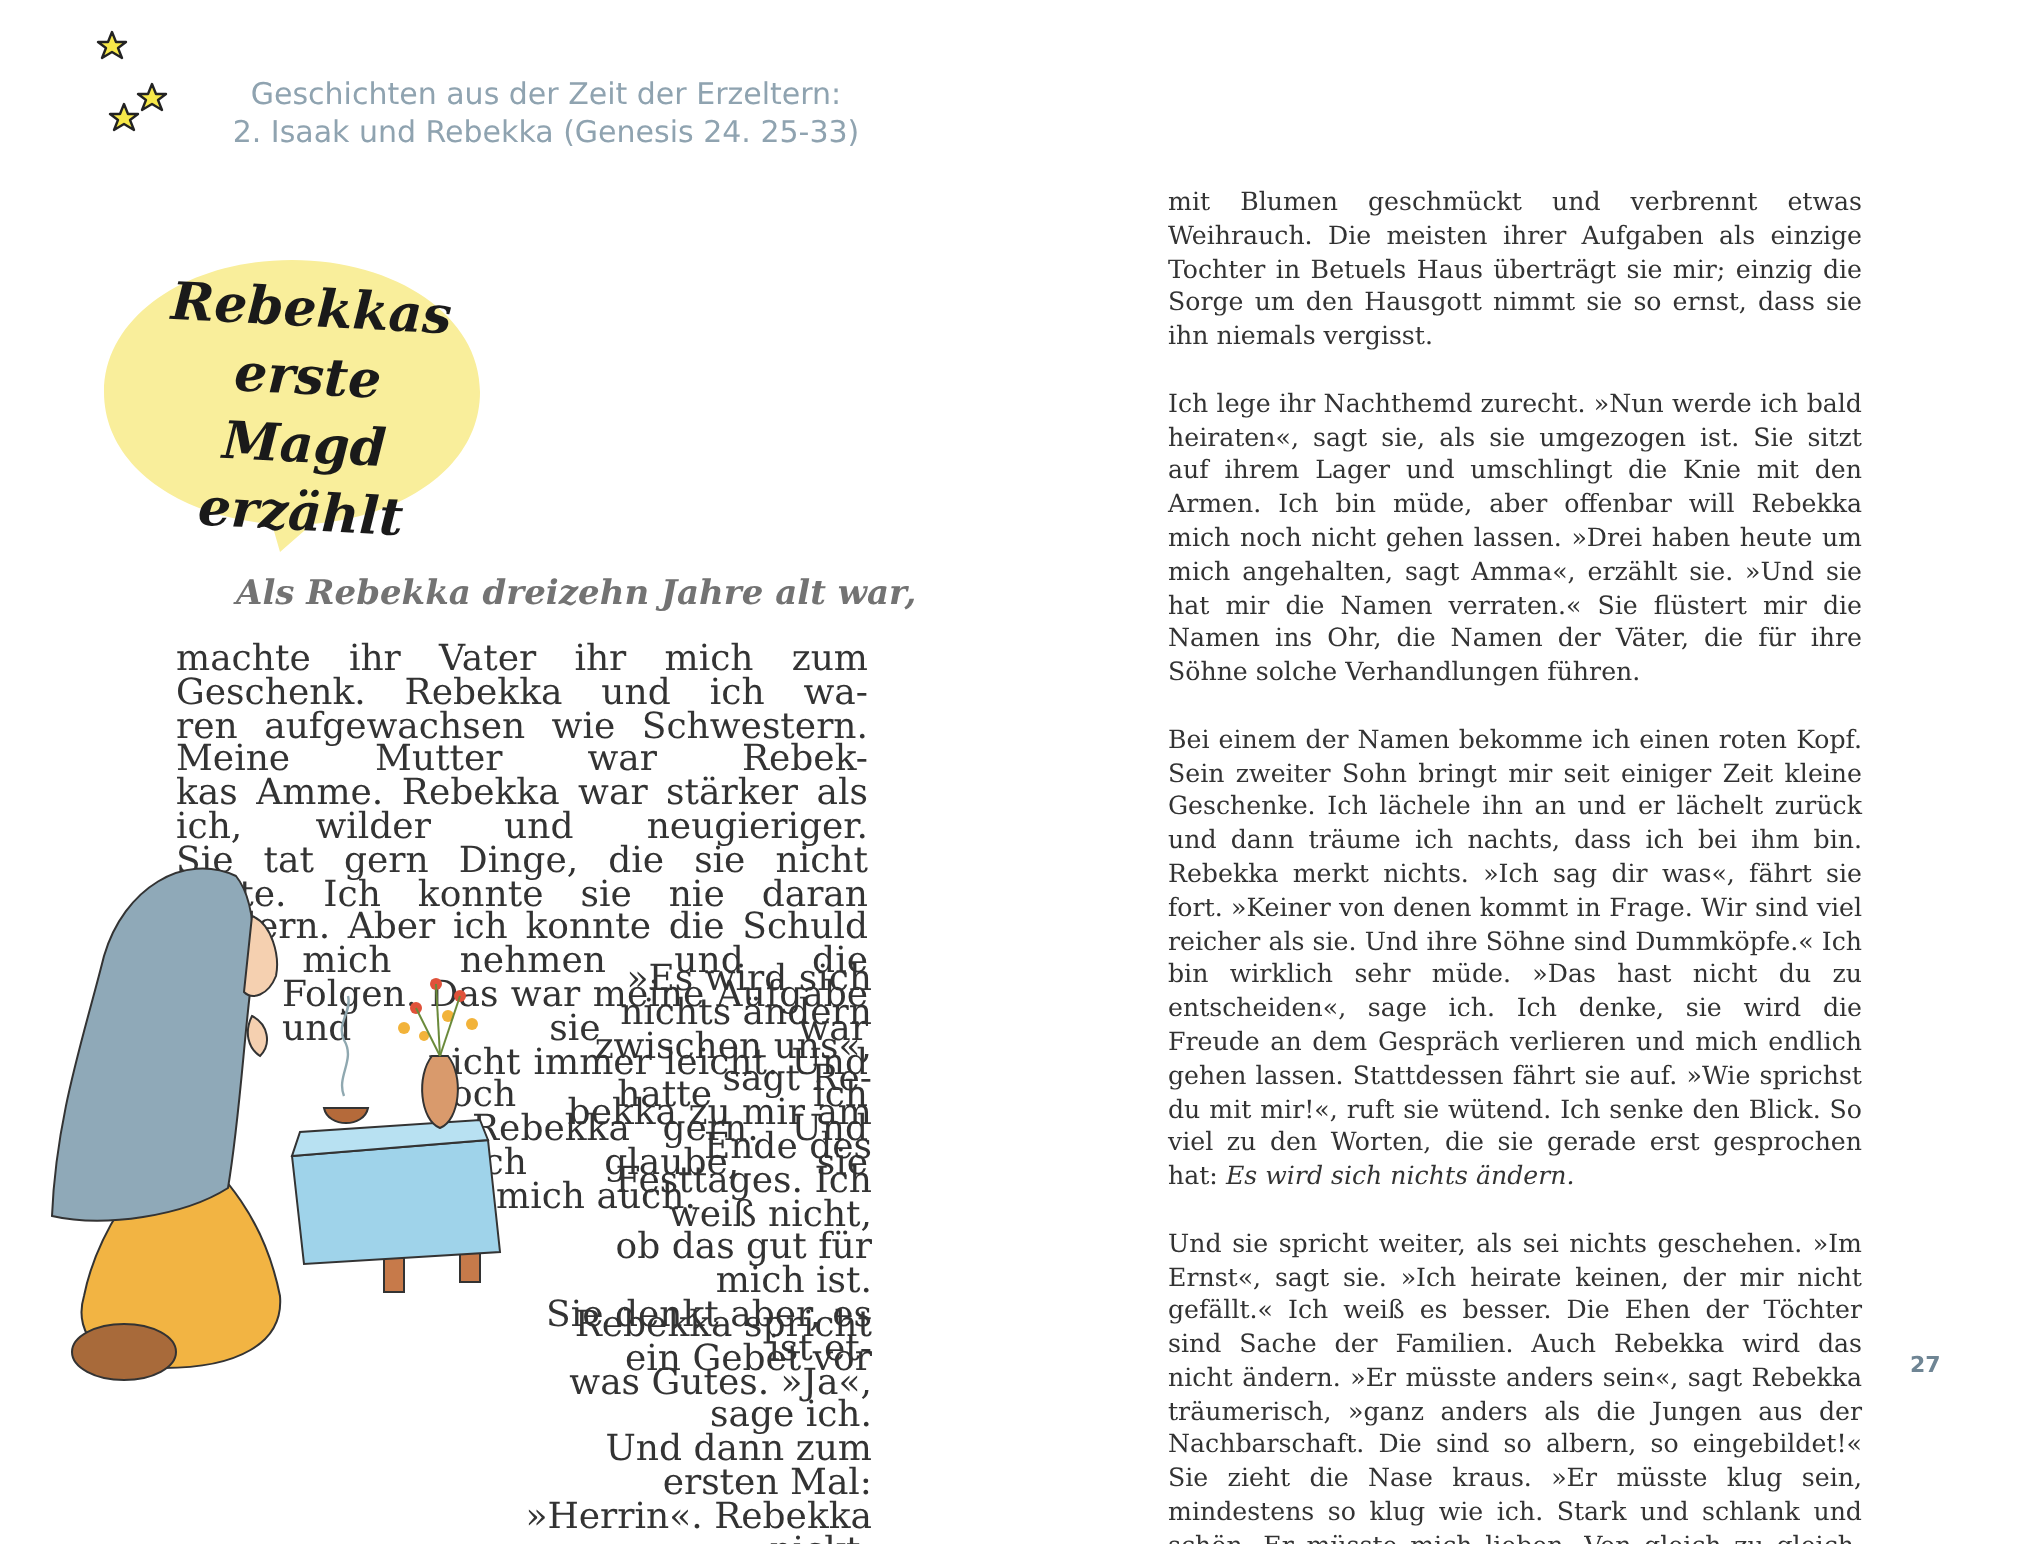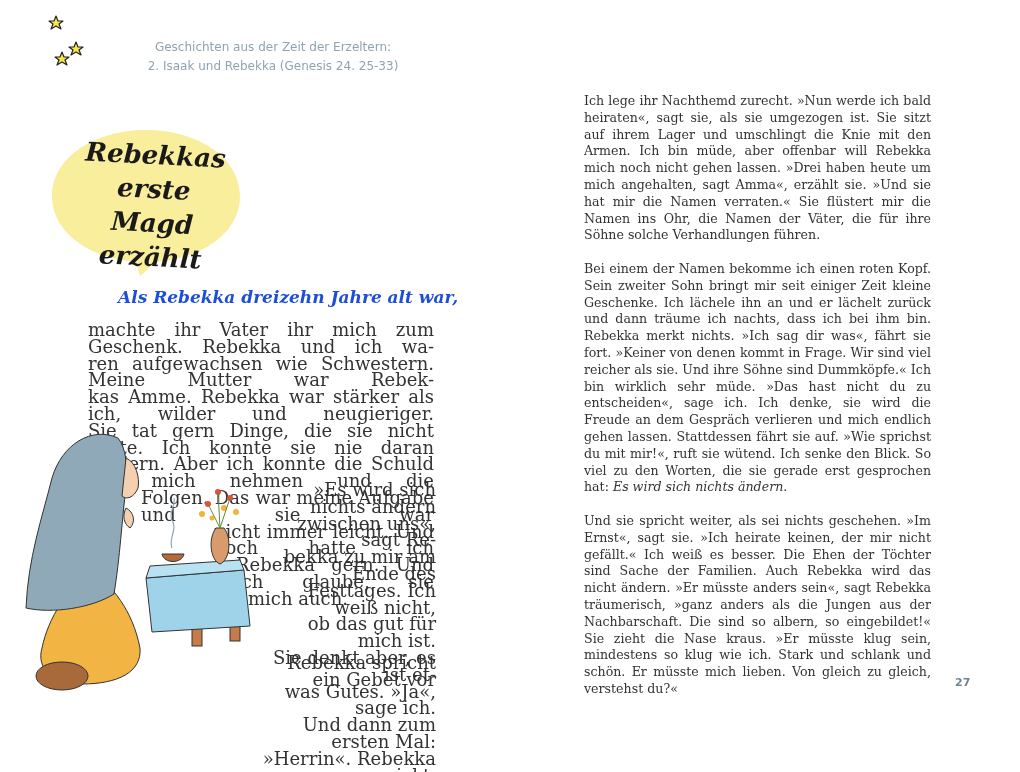--- a/index.html
+++ b/index.html
@@ -1,26 +1,26 @@
 <!DOCTYPE html>
 <html><head>
 <meta charset="utf-8">
 <style>
   html, body { margin:0; padding:0; }
   body { width:1020px; height:772px; background:#ffffff; position:relative; overflow:hidden;
          font-family:"DejaVu Serif", serif; color:#2b2b2b; }
   .stars { position:absolute; left:48px; top:14px; width:40px; height:56px; }
   .running-head { position:absolute; left:108px; top:38px; width:330px; color:#8fa3b0;
-         font-family:"DejaVu Sans", sans-serif; font-size:12px; line-height:19px; text-align:center; }
+         font-family:"DejaVu Sans", sans-serif; font-size:15px; line-height:19px; text-align:center; }
   .bubble { position:absolute; left:48px; top:124px; width:196px; height:152px; }
   .bubble-title { position:absolute; left:78px; top:138px; width:150px; font-family:"DejaVu Serif", serif;
          font-style:italic; font-weight:bold; font-size:26px; line-height:34px; color:#1a1a1a;
          transform:rotate(3deg); text-align:center; }
   .subhead { position:absolute; left:118px; top:287px; width:300px; font-family:"DejaVu Serif", serif;
-         font-style:italic; font-weight:bold; font-size:17px; color:#1d4ed8; white-space:nowrap; }
+         font-style:italic; font-weight:bold; font-size:17px; color:#737373; white-space:nowrap; }
   .para { position:absolute; font-size:18px; line-height:16.8px; color:#333; }
   .p1 { left:88px; top:322px; width:346px; text-align:justify; }
   .p1 .line { display:block; text-align:justify; text-align-last:justify; }
   .p1 .r1 { margin-left:0; } .p1 .r6 { margin-left:53px; } .p1 .r7 { margin-left:126px; }
   .p1 .r8 { margin-left:148px; } .p1 .r9 { margin-left:160px; text-align-last:left; }
   .p2 { left:262px; top:482px; width:174px; }
   .p2 .line { display:block; text-align:right; }
   .p2 .last { text-align:left; margin-left:12px; }
   .p3 { left:258px; top:655px; width:178px; text-align:right; }
   .right-col { position:absolute; left:584px; top:93px; width:347px; font-size:12.6px; line-height:16.8px;
@@ -114,18 +114,19 @@
   <span class="line">Und dann zum ersten Mal:</span>
   <span class="line">»Herrin«. Rebekka nickt.</span>
   <span class="line last">Sie wundert sich nicht.</span>
 </div>
 
 <div class="para p3">
   <div>Rebekka spricht ein Gebet vor</div>
 </div>
 
 <div class="right-col">
+  <p>mit Blumen geschmückt und verbrennt etwas Weihrauch. Die meisten ihrer Aufgaben als einzige Tochter in Betuels Haus überträgt sie mir; einzig die Sorge um den Hausgott nimmt sie so ernst, dass sie ihn niemals vergisst.</p>
   <p>Ich lege ihr Nachthemd zurecht. »Nun werde ich bald heiraten«, sagt sie, als sie umgezogen ist. Sie sitzt auf ihrem Lager und umschlingt die Knie mit den Armen. Ich bin müde, aber offenbar will Rebekka mich noch nicht gehen lassen. »Drei haben heute um mich angehalten, sagt Amma«, erzählt sie. »Und sie hat mir die Namen verraten.« Sie flüstert mir die Namen ins Ohr, die Namen der Väter, die für ihre Söhne solche Verhandlungen führen.</p>
   <p><span>Bei einem der Namen bekomme ich einen roten Kopf. Sein zweiter Sohn bringt mir seit einiger Zeit kleine Geschenke. Ich lächele ihn an und er lächelt zurück und dann träume ich nachts, dass ich bei ihm bin. Rebekka merkt nichts. »Ich sag dir was«, fährt sie fort. »Keiner von denen kommt in Frage. Wir sind viel reicher als sie. Und ihre Söhne sind Dummköpfe.« Ich bin wirklich sehr müde. »Das hast nicht du zu entscheiden«, sage ich. Ich denke, sie wird die Freude an dem Gespräch verlieren und mich endlich gehen lassen. Stattdessen fährt sie auf. »Wie sprichst du mit mir!«, ruft sie wütend. Ich senke den Blick. So viel zu den Worten, die sie gerade erst gesprochen hat:</span> <em>Es wird sich nichts ändern.</em></p>
   <p>Und sie spricht weiter, als sei nichts geschehen. »Im Ernst«, sagt sie. »Ich heirate keinen, der mir nicht gefällt.« Ich weiß es besser. Die Ehen der Töchter sind Sache der Familien. Auch Rebekka wird das nicht ändern. »Er müsste anders sein«, sagt Rebekka träumerisch, »ganz anders als die Jungen aus der Nachbarschaft. Die sind so albern, so eingebildet!« Sie zieht die Nase kraus. »Er müsste klug sein, mindestens so klug wie ich. Stark und schlank und schön. Er müsste mich lieben. Von gleich zu gleich, verstehst du?«</p>
 </div>
 
 <div class="page-number">27</div>
 
 </body></html>

